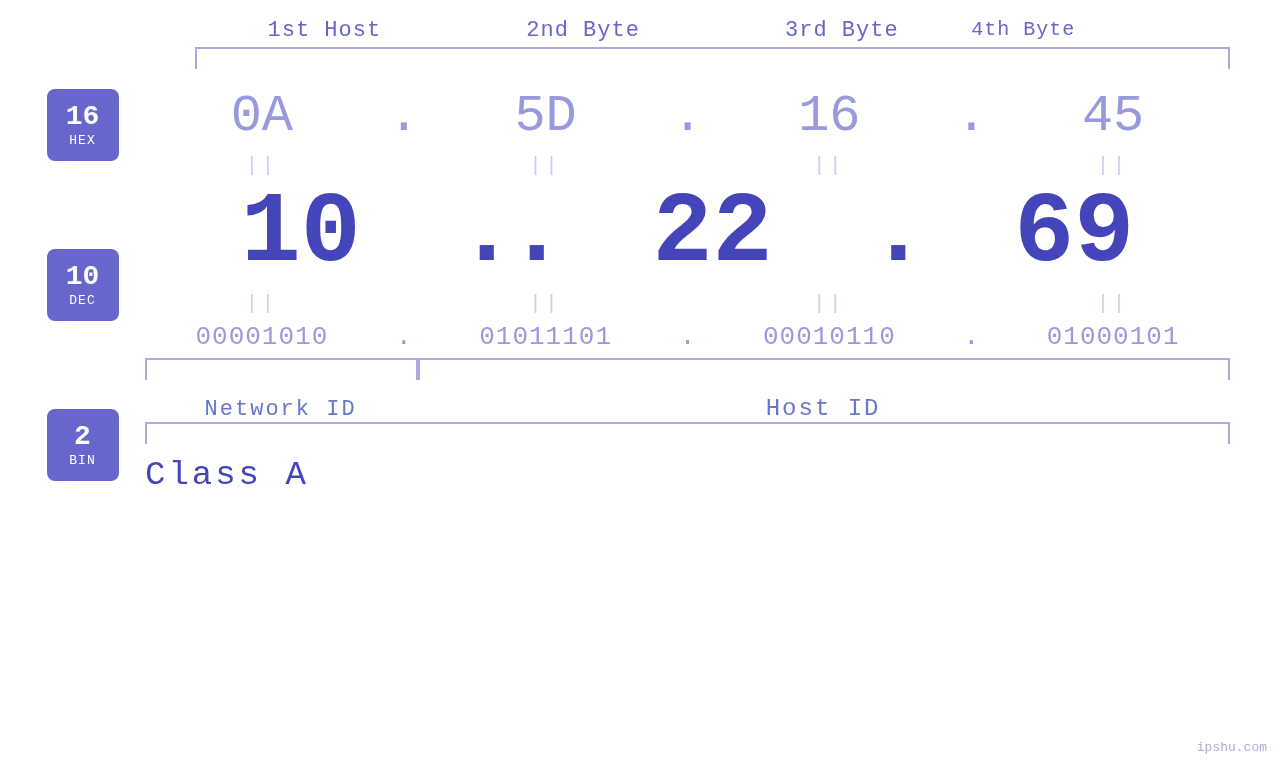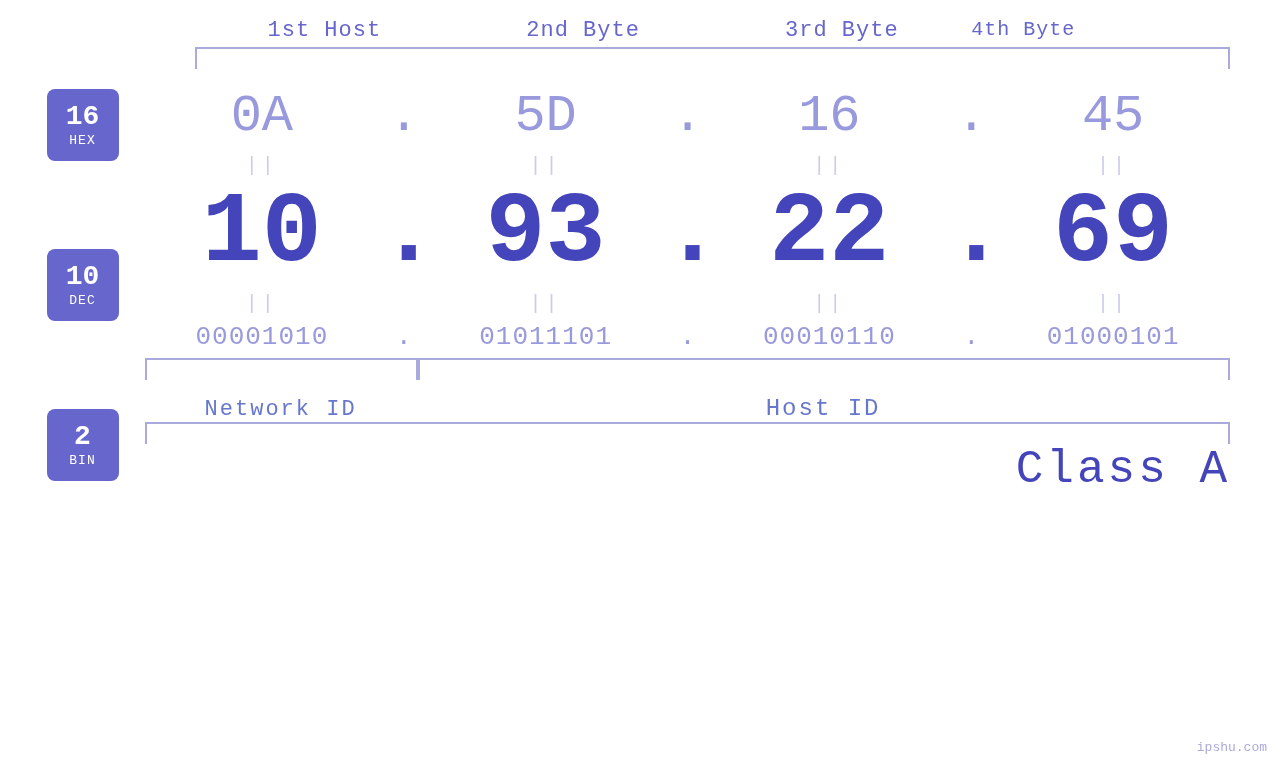--- a/index.html
+++ b/index.html
@@ -183,23 +183,20 @@
         <div style="width:55px;"></div>
       </div>
 
       <div class="hrow">
         <div class="vcell">
           <span style="color:#4444bb; font-size:100px; font-weight:bold; font-family:'Courier New',monospace; line-height:1;">10</span>
         </div>
         <div class="dcell">
           <span style="color:#4444bb; font-size:100px; font-weight:bold; font-family:'Courier New',monospace; line-height:1;">.</span>
         </div>
-        <div class="vcell">
-          <span style="color:#4444bb; font-size:100px; font-weight:bold; font-family:'Courier New',monospace; line-height:1;">93</span>
-        </div>
         <div class="dcell">
           <span style="color:#4444bb; font-size:100px; font-weight:bold; font-family:'Courier New',monospace; line-height:1;">.</span>
         </div>
         <div class="vcell">
           <span style="color:#4444bb; font-size:100px; font-weight:bold; font-family:'Courier New',monospace; line-height:1;">22</span>
         </div>
         <div class="dcell">
           <span style="color:#4444bb; font-size:100px; font-weight:bold; font-family:'Courier New',monospace; line-height:1;">.</span>
         </div>
         <div class="vcell">
@@ -249,20 +246,20 @@
         <div style="flex:3; height:22px; border-top:2px solid #aaaadd; border-left:2px solid #aaaadd; border-right:2px solid #aaaadd;"></div>
       </div>
 
       <div style="display:flex; margin-right:55px; height:42px; align-items:flex-end;">
         <div style="flex:1; text-align:center; color:#6677cc; font-size:22px; font-family:'Courier New',monospace; letter-spacing:2px;">Network ID</div>
         <div style="flex:3; text-align:center; color:#6677cc; font-size:24px; font-family:'Courier New',monospace; letter-spacing:2px;">Host ID</div>
       </div>
 
       <div style="margin-right:55px; height:22px; border-top:2px solid #aaaadd; border-left:2px solid #aaaadd; border-right:2px solid #aaaadd;"></div>
 
-      <div style="text-align:right; color:#4444bb; font-size:46px; font-family:'Courier New',monospace; letter-spacing:3px; margin-right:55px;">Class A</div>
+      <div style="text-align:left; color:#4444bb; font-size:34px; font-family:'Courier New',monospace; letter-spacing:3px; margin-top:12px; margin-right:55px;">Class A</div>
 
     </div>
   </div>
 
   <div class="wm">ipshu.com</div>
 
 </div>
 
 </body></html>

